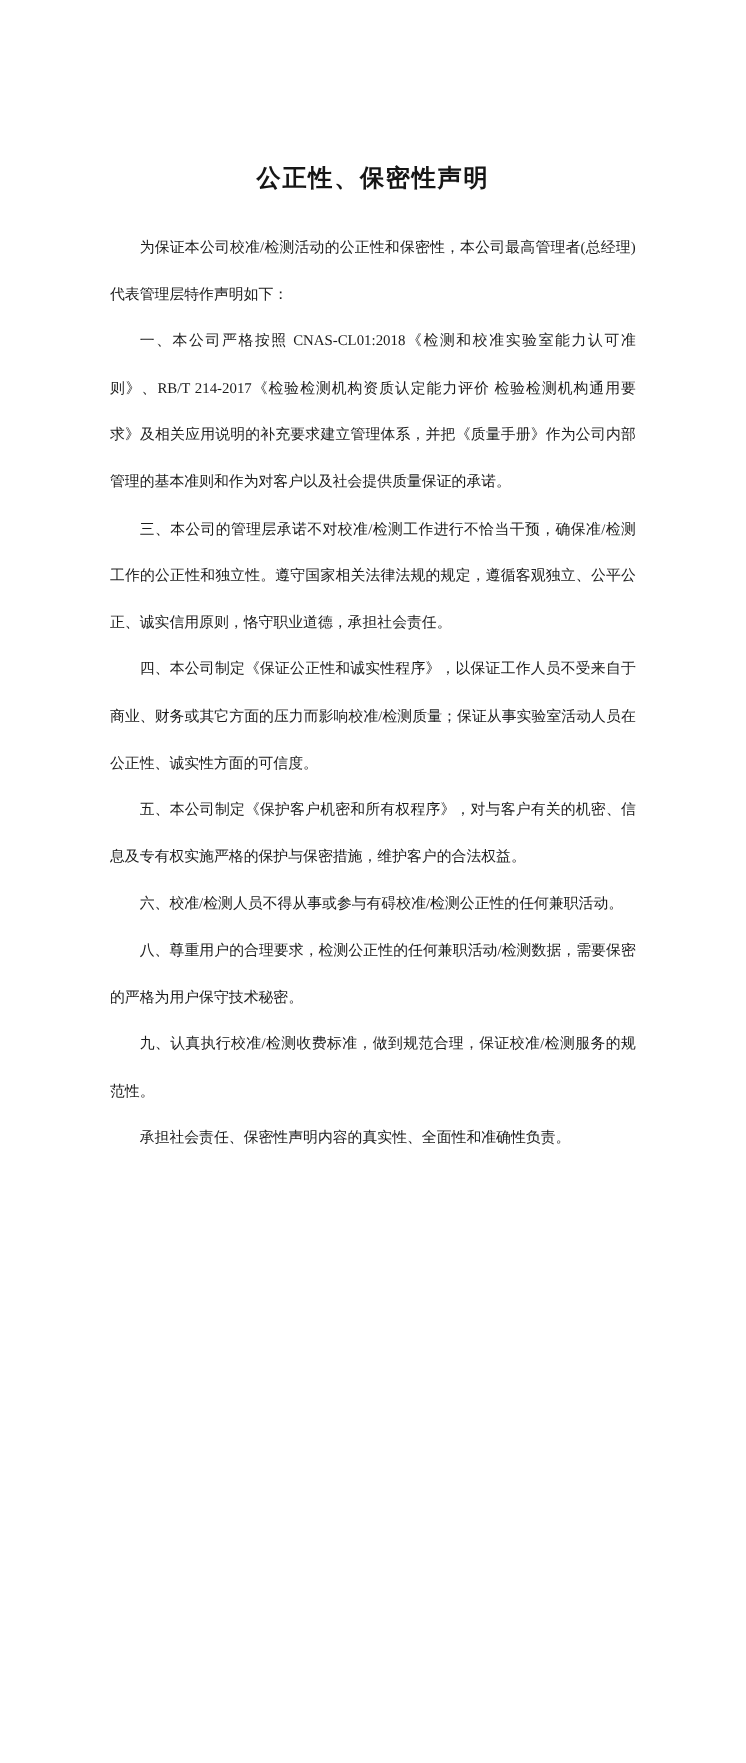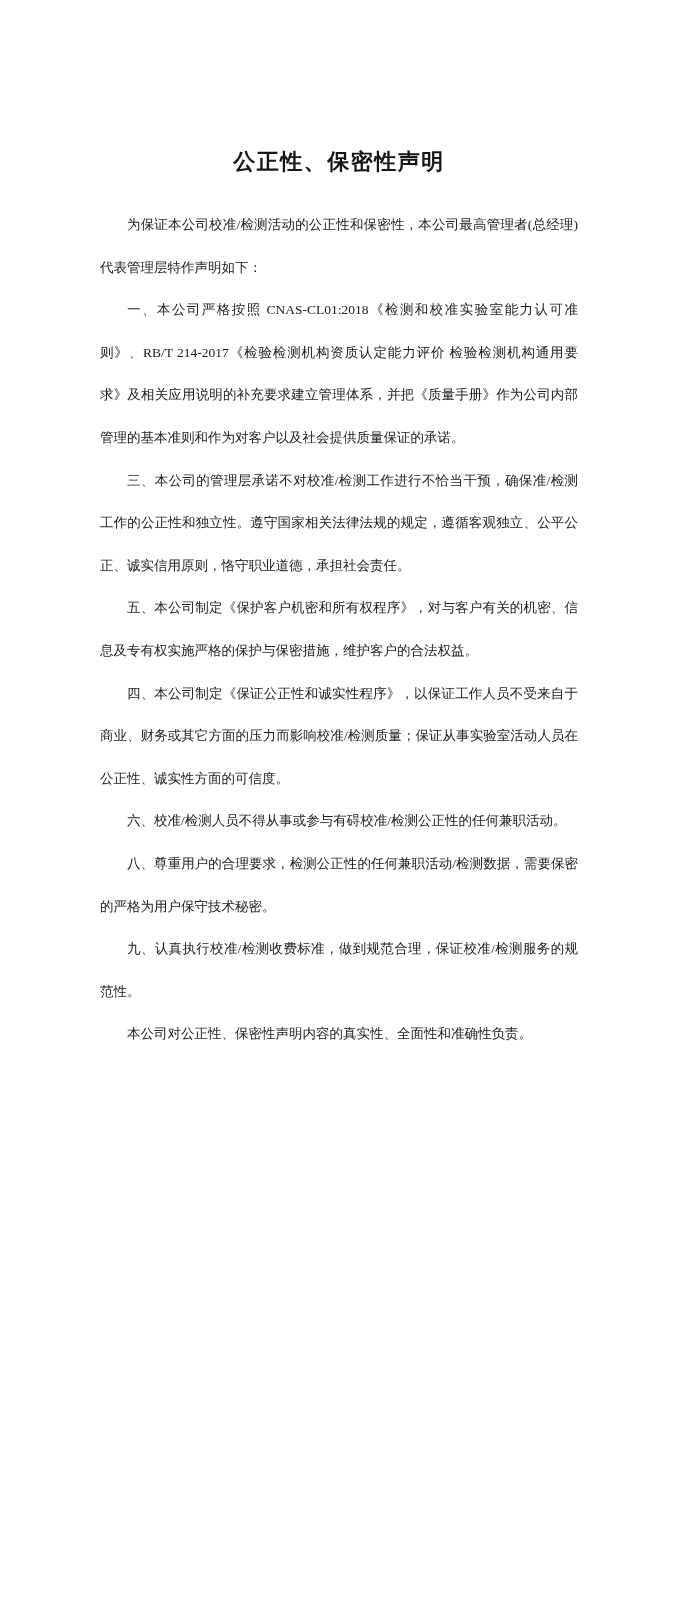--- a/index.html
+++ b/index.html
@@ -66,26 +66,26 @@
 <body>
 
 <div class="page">
 
   <h1 class="doc-title">公正性、保密性声明</h1>
 
   <div class="content">
     <p class="para">为保证本公司校准/检测活动的公正性和保密性，本公司最高管理者(总经理)代表管理层特作声明如下：</p>
     <p class="para">一、本公司严格按照 CNAS-CL01:2018《检测和校准实验室能力认可准则》、RB/T 214-2017《检验检测机构资质认定能力评价 检验检测机构通用要求》及相关应用说明的补充要求建立管理体系，并把《质量手册》作为公司内部管理的基本准则和作为对客户以及社会提供质量保证的承诺。</p>
     <p class="para">三、本公司的管理层承诺不对校准/检测工作进行不恰当干预，确保准/检测工作的公正性和独立性。遵守国家相关法律法规的规定，遵循客观独立、公平公正、诚实信用原则，恪守职业道德，承担社会责任。</p>
+    <p class="para">四、本公司制定《保证公正性和诚实性程序》，以保证工作人员不受来自于商业、财务或其它方面的压力而影响校准/检测质量；保证从事实验室活动人员在公正性、诚实性方面的可信度。</p>
     <p class="para">五、本公司制定《保护客户机密和所有权程序》，对与客户有关的机密、信息及专有权实施严格的保护与保密措施，维护客户的合法权益。</p>
-    <p class="para">四、本公司制定《保证公正性和诚实性程序》，以保证工作人员不受来自于商业、财务或其它方面的压力而影响校准/检测质量；保证从事实验室活动人员在公正性、诚实性方面的可信度。</p>
     <p class="para">六、校准/检测人员不得从事或参与有碍校准/检测公正性的任何兼职活动。</p>
     <p class="para">八、尊重用户的合理要求，检测公正性的任何兼职活动/检测数据，需要保密的严格为用户保守技术秘密。</p>
     <p class="para">九、认真执行校准/检测收费标准，做到规范合理，保证校准/检测服务的规范性。</p>
-    <p class="para">本公司对公正性、保密性声明内容的真实性、全面性和准确性负责。</p>
+    <p class="para">承担社会责任、保密性声明内容的真实性、全面性和准确性负责。</p>
   </div>
 
   <span class="sig-label">总经理:</span>
 
   <svg class="sig-svg" width="140" height="50" viewBox="0 0 150 50" aria-label="signature">
     <g fill="none" stroke="#1b1b1b" stroke-width="1.8" stroke-linecap="round">
 
       <path d="M5,24 C13,22 20,21 27,20"></path>
       <path d="M17,9 C17,20 16,33 14,45"></path>
       <path d="M16,26 C12,32 8,37 3,41"></path>

